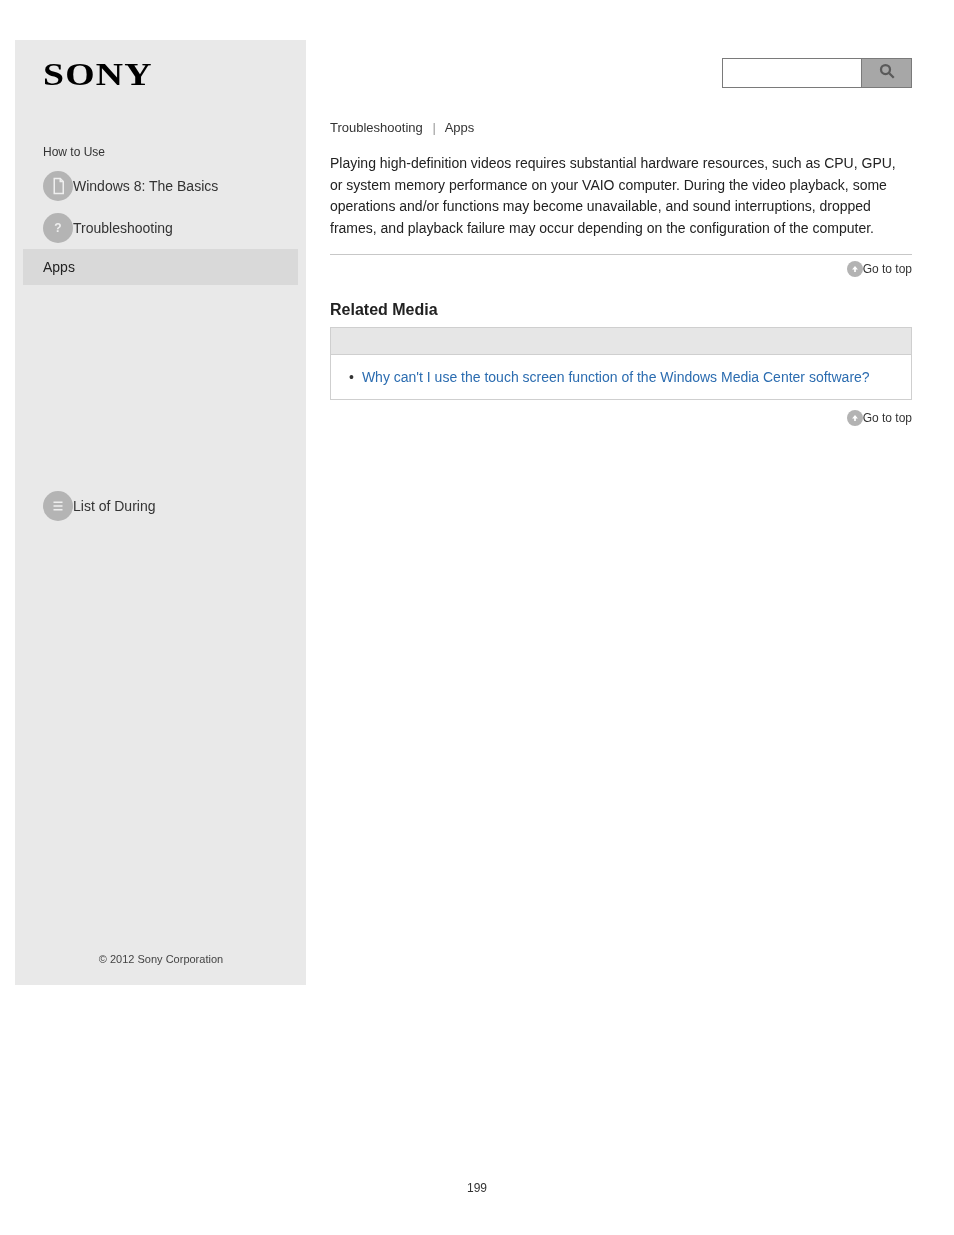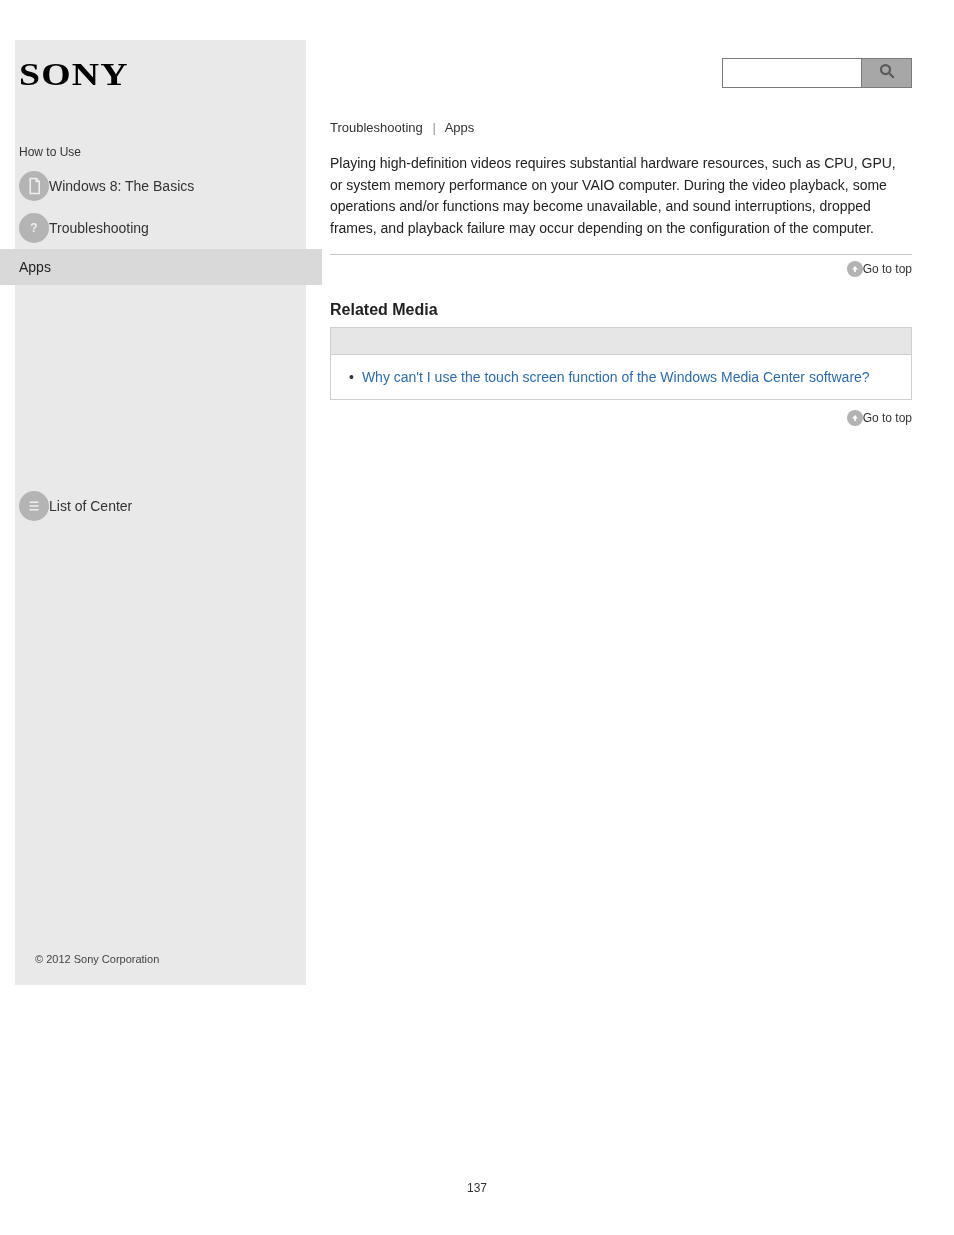--- a/index.html
+++ b/index.html
@@ -1,30 +1,30 @@
 <!DOCTYPE html>
 <html><head>
 <meta charset="utf-8">
 <style>
   html, body { margin: 0; padding: 0; background: #fff; font-family: Arial, Helvetica, sans-serif; color: #222; }
   .stage { width: 954px; height: 1235px; margin: 0 auto; position: relative; }
 
   
-  .sidebar { position: absolute; left: 15px; top: 40px; width: 291px; height: 945px; background: #e9e9e9; box-sizing: border-box; padding: 16px 4px; }
+  .sidebar { position: absolute; left: 15px; top: 40px; width: 291px; height: 945px; background: #e9e9e9; box-sizing: border-box; padding: 16px 28px; }
   .brand { font-family: "Times New Roman", serif; font-weight: 900; font-size: 32px; letter-spacing: 1px; color: #000; transform: scaleX(1.18); transform-origin: left center; }
   .side-section { margin-top: 52px; }
   .side-section-title { font-size: 12px; color: #333; margin-bottom: 6px; }
   .side-row { display: flex; align-items: center; padding: 6px 0; }
   .icon-circle { width: 30px; height: 30px; border-radius: 50%; background: #b4b4b4; display: flex; align-items: center; justify-content: center; color: #efefef; flex-shrink:0; }
   .icon-circle svg { width: 18px; height: 18px; fill: #efefef; }
   .side-row-label { font-size: 14px; color: #333; }
   .side-active { background: #d9d9d9; margin: 0 -20px; padding: 10px 20px; font-size: 14px; color: #222; }
   .side-toc { margin-top: 200px; }
   .side-toc .side-row-label { font-size: 14px; }
-  .side-footer { position: absolute; bottom: 20px; left: 20px; right: 19px; font-size: 11px; color: #444; }
+  .side-footer { position: absolute; bottom: 20px; left: 20px; right: 19px; font-size: 11px; color: #444; text-align: center; }
 
   
   .search-wrap { position: absolute; right: 42px; top: 58px; display: flex; }
   .search-input { width: 140px; height: 30px; border: 1px solid #7a7a7a; background: #fff; box-sizing: border-box; padding: 0 6px; font-size: 13px; }
   .search-btn { width: 50px; height: 30px; background: #a7a7a7; display: flex; align-items:center; justify-content:center; border:1px solid #7a7a7a; border-left:none; box-sizing:border-box; cursor:pointer; }
   .search-btn svg { width: 18px; height: 18px; fill: #5a5a5a; }
 
   
   .main { position: absolute; left: 330px; top: 120px; width: 582px; }
   .breadcrumb { font-size: 13px; color: #333; }
@@ -80,21 +80,21 @@
       <div class="side-active">Apps</div>
     </div>
 
     <div class="side-toc">
       <div class="side-row">
         <span class="icon-circle">
           <svg viewBox="0 0 24 24">
               <path d="M6 7h12M6 12h12M6 17h12" stroke="#efefef" stroke-width="2" fill="none"></path>
             </svg>
         </span>
-        <span class="side-row-label">List of Center</span>
+        <span class="side-row-label">List of During</span>
       </div>
     </div>
 
     <div class="side-footer">© 2012 Sony Corporation</div>
   </div>
 
   <div class="search-wrap">
     <input class="search-input" type="text" placeholder="" style="">
     <div class="search-btn">
       <span>
@@ -143,14 +143,14 @@
         <span class="to-top-ico">
           <svg viewBox="0 0 24 24">
               <path d="M12 5l7 8h-5v6h-4v-6H5z"></path>
             </svg>
         </span>
         <span>Go to top</span>
       </span>
     </div>
   </div>
 
-  <div class="page-number">137</div>
+  <div class="page-number">199</div>
 </div>
 
 </body></html>

